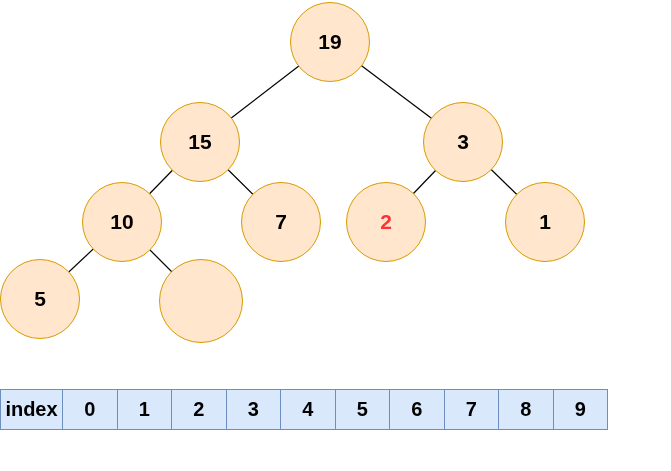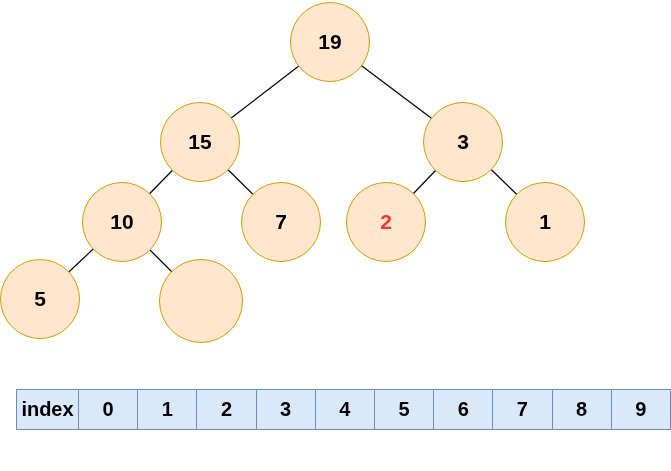--- a/index.html
+++ b/index.html
@@ -36,23 +36,23 @@
     font-size: 21px;
     font-weight: bold;
     color: #000000;
     z-index: 2;
   }
   .node.red { color: #ff3333; }
   .node.big { width: 84px; height: 84px; }
 
   table.arr {
     position: absolute;
-    left: 16px;
+    left: 0;
     top: 389px;
-    width: 655px;
+    width: 608px;
     border-collapse: collapse;
     table-layout: fixed;
     z-index: 2;
   }
   table.arr td {
     border: 1.6px solid #6c8ebf;
     background: #dae8fc;
     text-align: center;
     vertical-align: middle;
     font-size: 20px;

